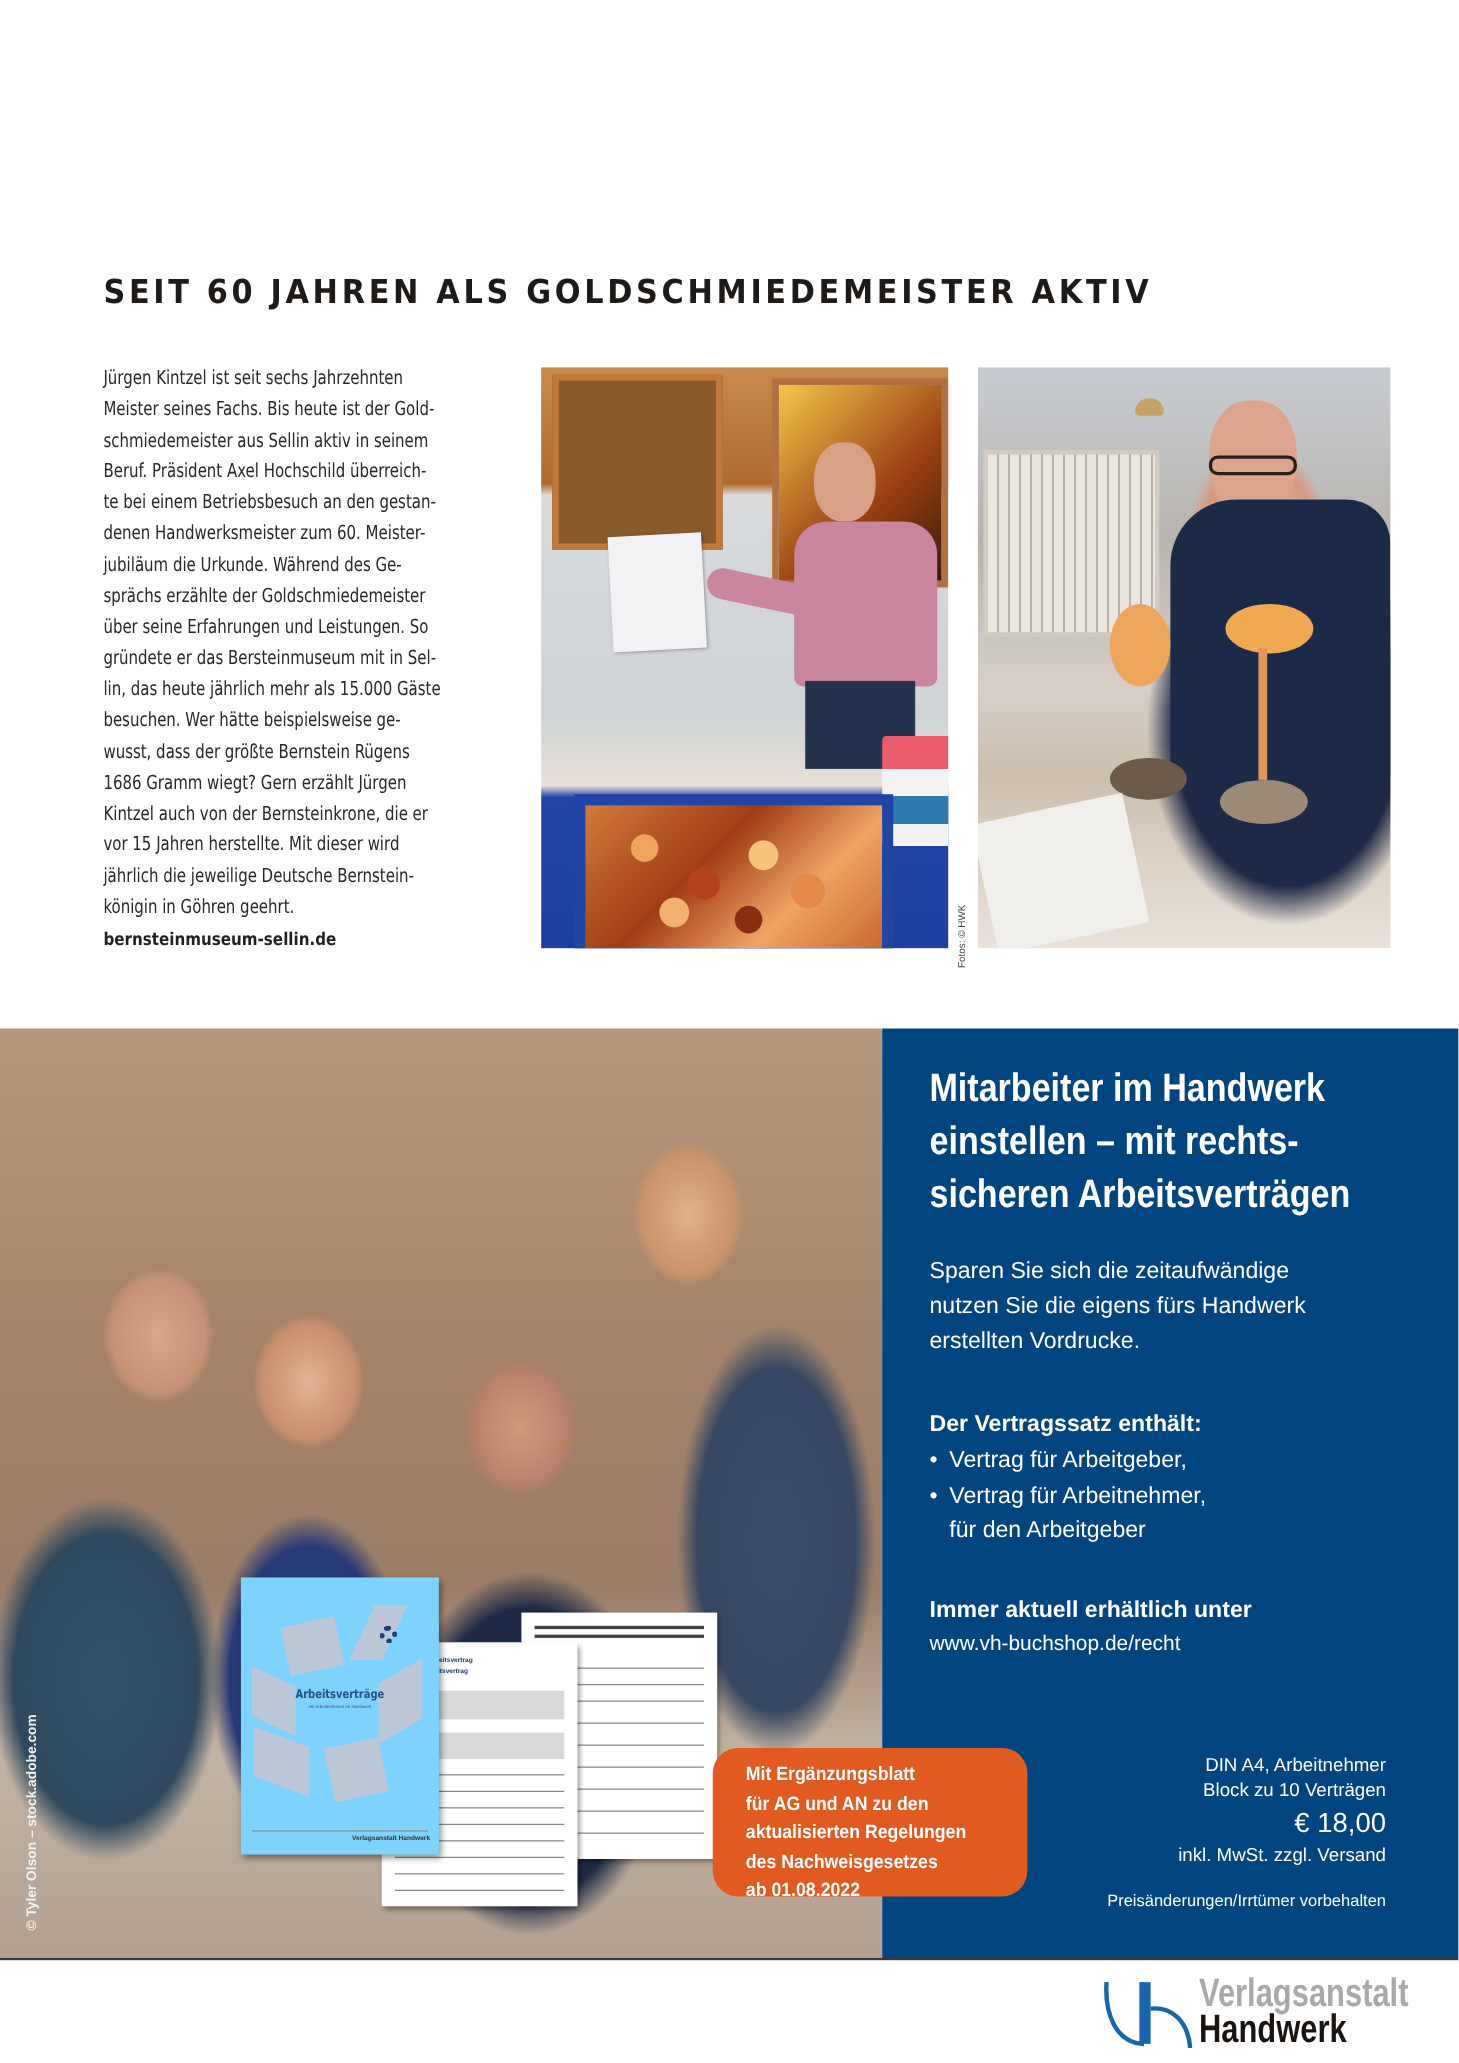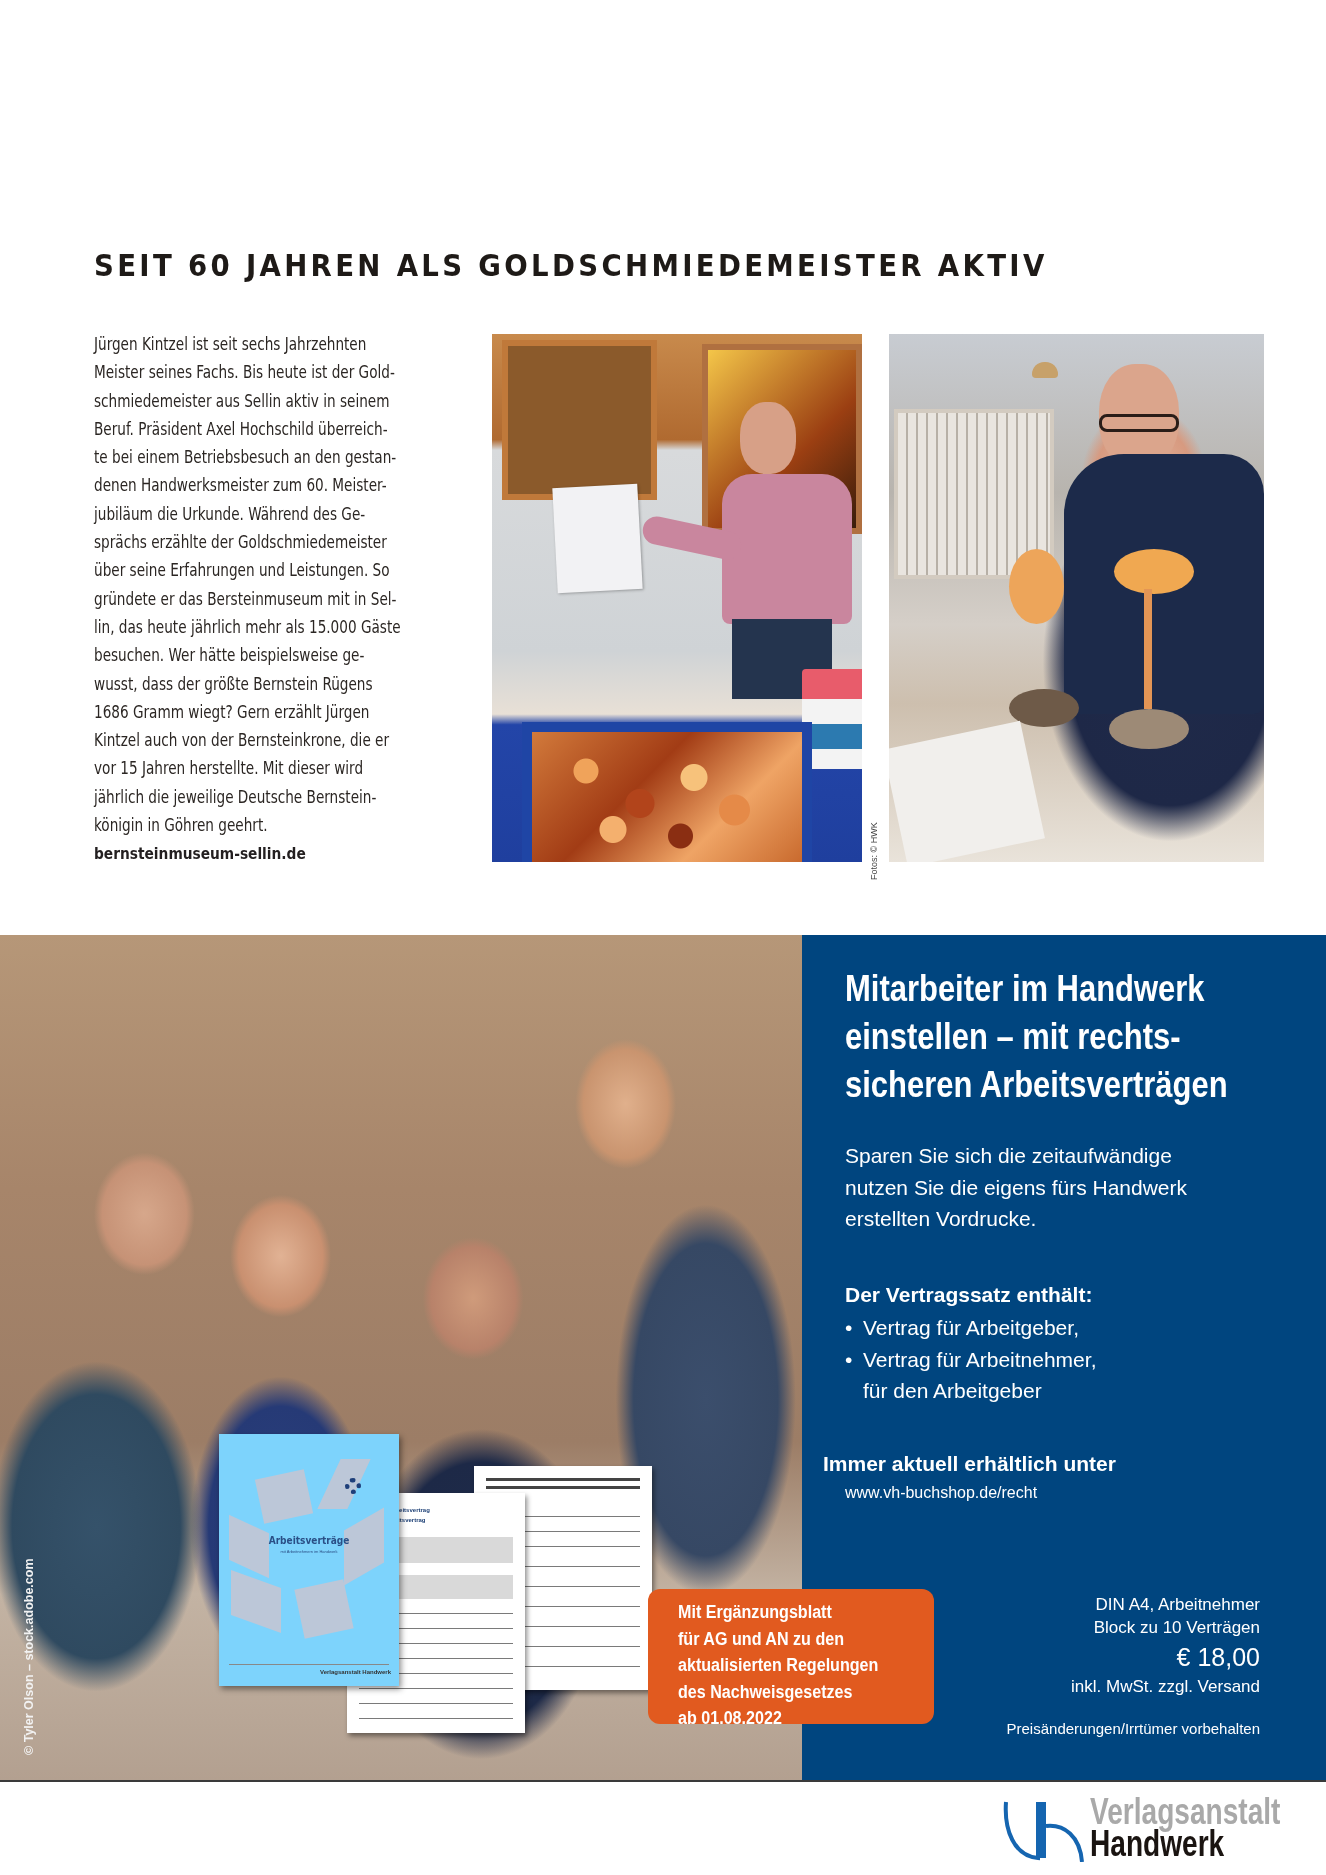--- a/index.html
+++ b/index.html
@@ -91,40 +91,40 @@
       position: absolute; left: 845px; top: 1283px;
       font-family: "Liberation Sans", sans-serif; font-weight: bold; font-size: 21px; color: #ffffff; white-space: nowrap;
     }
     .ad-list {
       position: absolute; left: 845px; top: 1312px; width: 440px;
       font-family: "Liberation Sans", sans-serif; font-size: 21px; line-height: 31.5px; color: #ffffff;
     }
     .ad-list .bullet { display: inline-block; width: 18px; }
     .ad-list .indent { padding-left: 18px; }
     .ad-availability {
-      position: absolute; left: 823px; top: 1452px;
+      position: absolute; left: 845px; top: 1452px;
       font-family: "Liberation Sans", sans-serif; font-weight: bold; font-size: 21px; color: #ffffff; white-space: nowrap;
     }
     .ad-url {
       position: absolute; left: 845px; top: 1484px;
-      font-family: "Liberation Sans", sans-serif; font-size: 16px; color: #ffffff; white-space: nowrap; text-decoration: none;
+      font-family: "Liberation Sans", sans-serif; font-size: 19px; color: #ffffff; white-space: nowrap; text-decoration: none;
     }
 
     .ad-price-block {
       position: absolute; right: 66px; top: 1593px; text-align: right;
       font-family: "Liberation Sans", sans-serif; color: #ffffff;
     }
     .ad-price-block .spec { font-size: 17px; line-height: 23px; display: block; }
     .ad-price-block .price { font-size: 25px; font-weight: normal; line-height: 36px; display: block; }
     .ad-price-block .tax { font-size: 17px; line-height: 24px; display: block; }
     .ad-price-block .disclaimer { font-size: 15px; line-height: 20px; display: block; margin-top: 20px; }
 
     .ad-callout {
       position: absolute; left: 648px; top: 1589px; width: 286px; height: 135px;
-      background: #e15a1f; border-radius: 12px;
+      background: #e15a1f; border-radius: 23px;
       padding: 10px 0 0 30px;
       font-family: "Liberation Sans", sans-serif; font-weight: bold; color: #ffffff;
       font-size: 17.5px; line-height: 26.5px;
     }
     .ad-callout .line { display: block; white-space: nowrap; transform: scaleX(0.92); transform-origin: left; }
 
     .product-cover {
       position: absolute; left: 219px; top: 1434px; width: 180px; height: 252px;
       background: #7dd3fc; box-shadow: 2px 3px 6px rgba(0,0,0,0.45);
     }

